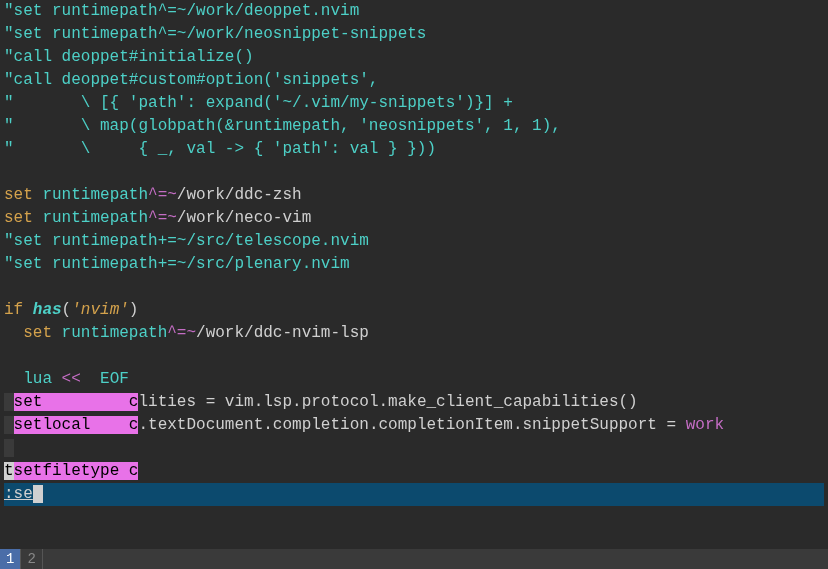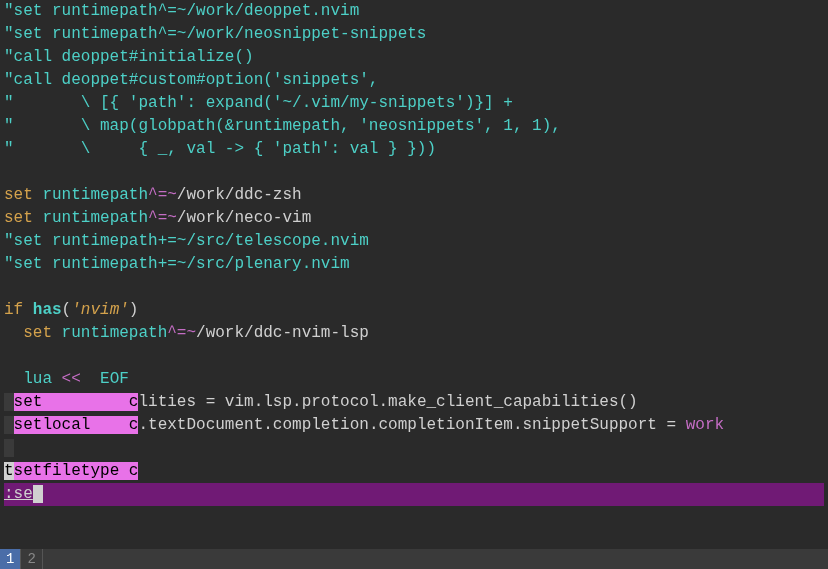--- a/index.html
+++ b/index.html
@@ -14,32 +14,32 @@
   overflow: hidden;
   position: relative;
 }
 .editor {
   padding: 0 4px;
 }
 .line { white-space: pre; }
 .comment { color: #4dd0c7; }
 .key-set { color: #d4a24c; }
 .key-if { color: #d4a24c; }
-.func { color: #4dd0c7; font-weight: bold; }
+.func { color: #4dd0c7; font-weight: bold; font-style: italic; }
 .option { color: #4dd0c7; }
 .op { color: #c46dc4; }
 .string { color: #d4a24c; font-style: italic; }
 .path { color: #d0d0d0; }
 .normal { color: #d0d0d0; }
 .kw-true { color: #c46dc4; }
 .popup-row { background: #3a3a3a; }
 .match { background: #e872e8; color: #000; margin-top: 32px; }
 .popup-current { background: #d0d0d0; color: #000; }
 .cmdline {
-  background: #701a75;
+  background: #0c4a6e;
   color: #d0d0d0;
   white-space: pre;
   text-decoration: underline;
 }
 .cursor {
   background: #d0d0d0;
   display: inline-block;
   width: 10px;
   height: 18px;
   vertical-align: middle;

